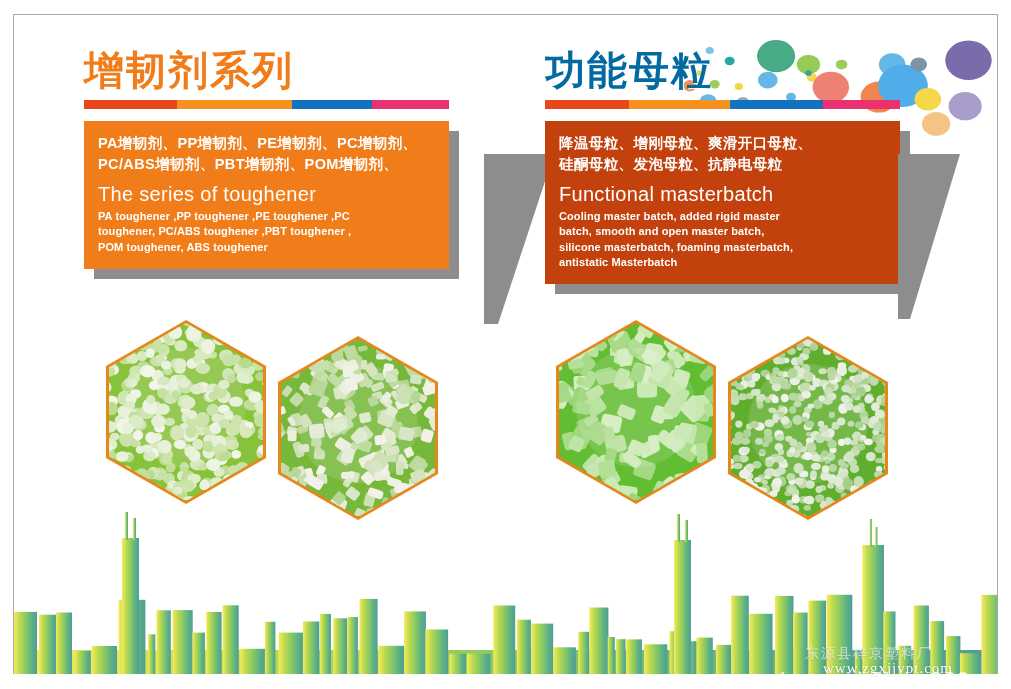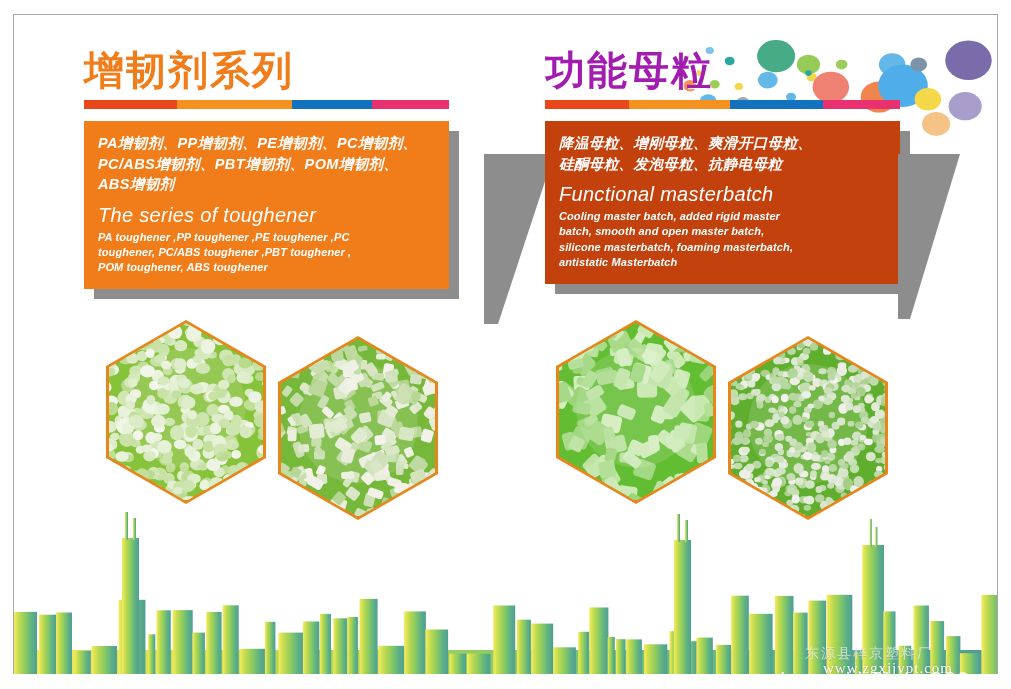--- a/index.html
+++ b/index.html
@@ -48,35 +48,34 @@
     line-height: 1;
     white-space: nowrap;
   }
   .title-left {
     font-size: 40px;
     color: #f07d1a;
     text-shadow: 1px 1px 0 rgba(255,255,255,0.9);
   }
   .title-right {
     font-size: 40px;
-    color: #a21caf;
+    color: #0369a1;
     text-shadow: 1px 1px 0 rgba(255,255,255,0.9);
   }
   .colorbar {
     display: flex;
     width: 100%;
     height: 9px;
     margin-top: 10px;
   }
   .colorbar span { display: block; height: 100%; }
 
   .textbox-wrap {
     position: relative;
     margin-top: 12px;
-    font-style: italic;
   }
   .textbox-shadow {
     position: absolute;
     left: 10px;
     top: 10px;
     width: 100%;
     height: 100%;
     background: #8d8d8d;
   }
   .textbox {
@@ -216,21 +215,20 @@
       <span style="flex:1.45; background:#f5911e"></span>
       <span style="flex:1.00; background:#1272c0"></span>
       <span style="flex:0.97; background:#e8316e"></span>
     </div>
 
     <div class="textbox-wrap">
       <div class="textbox-shadow"></div>
       <div class="textbox tb-orange">
         <div class="cn-line">PA增韧剂、PP增韧剂、PE增韧剂、PC增韧剂、</div>
         <div class="cn-line">PC/ABS增韧剂、PBT增韧剂、POM增韧剂、</div>
-        <div class="cn-line">ABS增韧剂</div>
         <div class="en-head">The series of toughener</div>
         <div class="en-line">PA toughener ,PP toughener ,PE toughener ,PC</div>
         <div class="en-line">toughener, PC/ABS toughener ,PBT toughener ,</div>
         <div class="en-line">POM toughener, ABS toughener</div>
       </div>
     </div>
   </div>
 
   <svg class="sweep" style="left:484px; top:154px; width:70px; height:170px;" viewBox="0 0 70 170" preserveAspectRatio="none">
     <polygon points="0,0 70,0 14,170 0,170" fill="#8d8d8d"></polygon>

